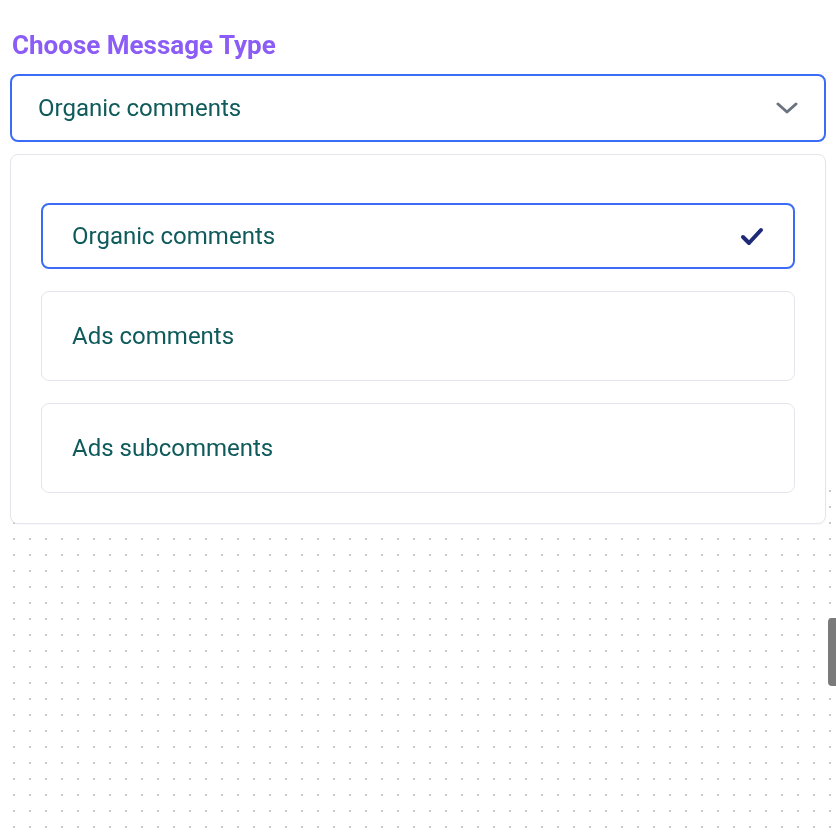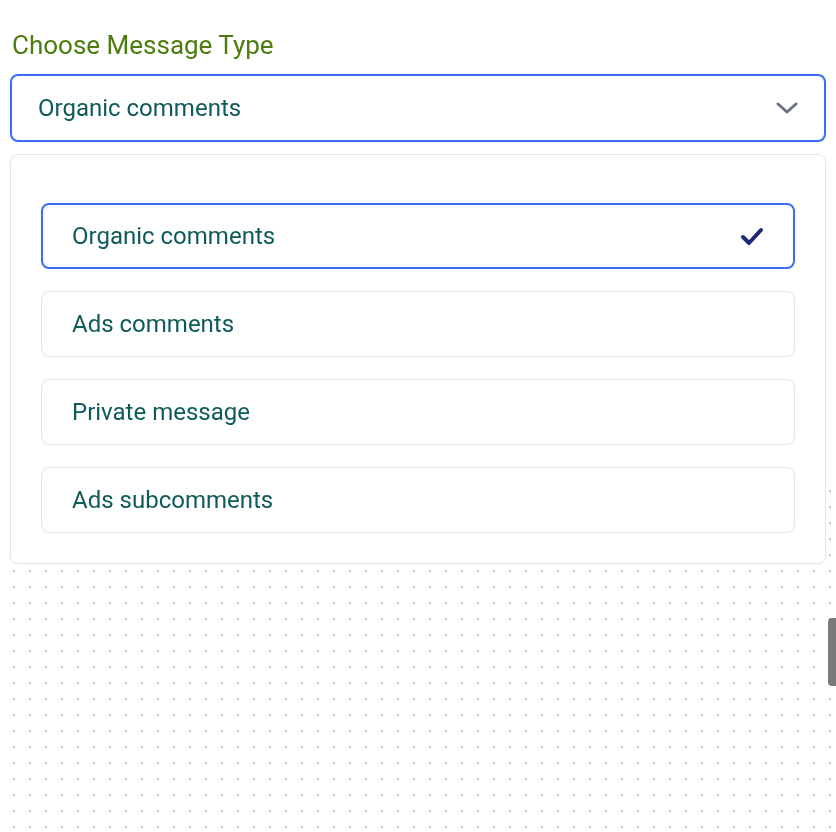--- a/index.html
+++ b/index.html
@@ -10,22 +10,22 @@
     body {
       font-family: -apple-system, BlinkMacSystemFont, "Segoe UI", Roboto, Helvetica, Arial, sans-serif;
       background: #ffffff;
       width: 836px;
       height: 832px;
       padding: 30px 10px 0 10px;
       position: relative;
     }
     .label {
       font-size: 26px;
-      font-weight: 400;
-      color: #4d7c0f;
+      font-weight: 700;
+      color: #8b5cf6;
       margin-bottom: 14px;
       margin-left: 2px;
     }
     .select-trigger {
       width: 100%;
       border: 2px solid #3b6cf5;
       border-radius: 8px;
       padding: 18px 26px;
       display: flex;
       align-items: center;
@@ -52,21 +52,21 @@
       margin-top: 12px;
       border: 1px solid #e3e6ea;
       border-radius: 8px;
       background: #ffffff;
       padding: 48px 30px 30px 30px;
       box-shadow: 0 1px 2px rgba(0,0,0,0.03);
     }
     .option {
       border: 1px solid #e3e6ea;
       border-radius: 8px;
-      padding: 18px 30px;
+      padding: 30px 30px;
       margin-bottom: 22px;
       display: flex;
       align-items: center;
       justify-content: space-between;
       cursor: pointer;
       background: #ffffff;
     }
     .option:last-child {
       margin-bottom: 0;
     }
@@ -135,19 +135,16 @@
         <span class="check-icon">
           <svg viewBox="0 0 24 20" fill="none" stroke="#1e2a78" stroke-width="4" stroke-linecap="round" stroke-linejoin="round">
             <polyline points="3,11 9,17 21,4"></polyline>
           </svg>
         </span>
       </div>
       <div class="option">
         <span class="option-text">Ads comments</span>
       </div>
       <div class="option">
-        <span class="option-text">Private message</span>
-      </div>
-      <div class="option">
         <span class="option-text">Ads subcomments</span>
       </div>
     </div>
 </div>
 
 </body></html>

